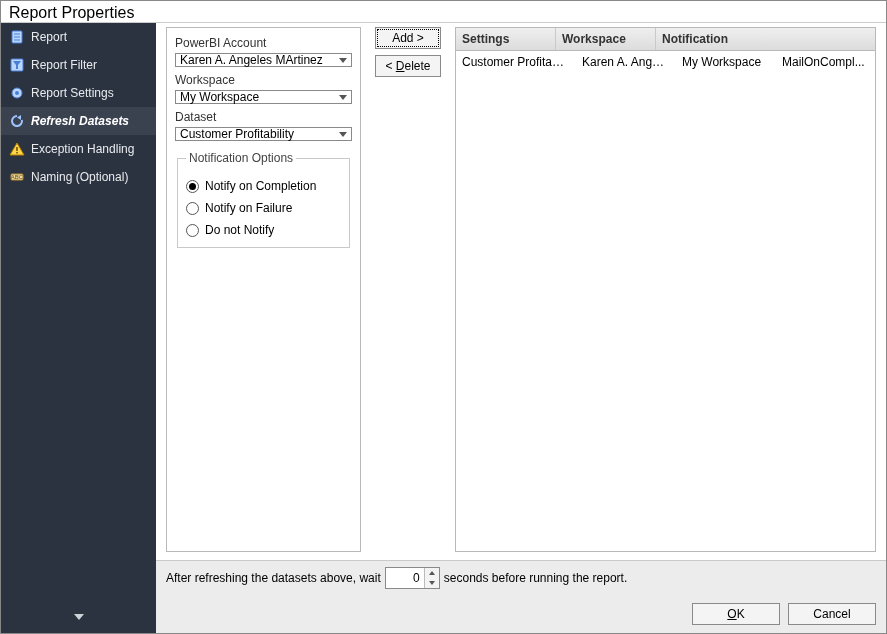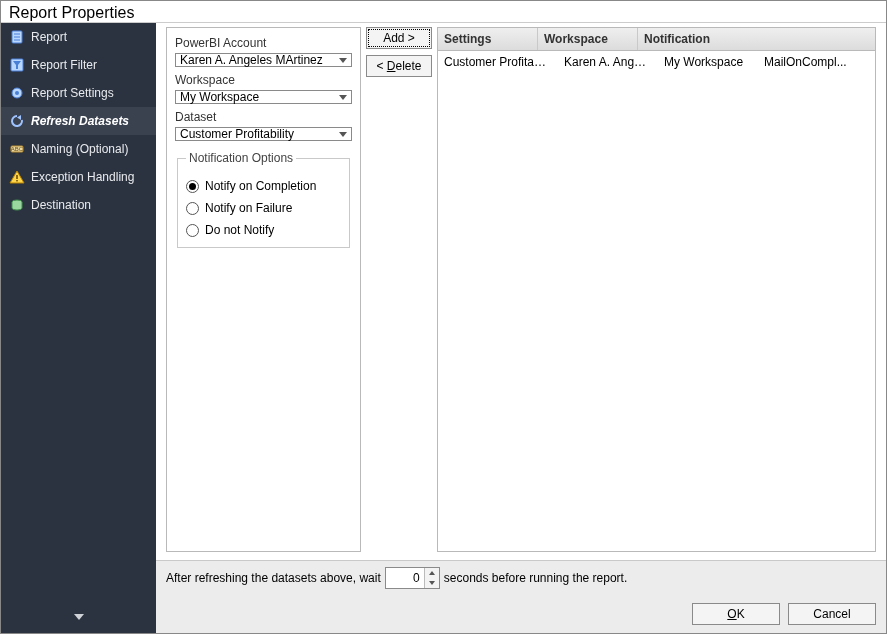--- a/index.html
+++ b/index.html
@@ -66,21 +66,21 @@
     flex-direction:column;
     min-width:0;
   }
   .instruction {
     padding: 10px 10px 4px 10px;
     color:#333;
   }
   .content-row {
     flex:1;
     display:flex;
-    gap:5px;
+    gap:14px;
     padding: 4px 10px 8px 10px;
     min-height:0;
   }
   .form-col {
     width: 195px;
     border: 1px solid #b9b9b9;
     padding: 8px;
     background:#fff;
   }
   .form-label { color:#333; margin-top:6px; }
@@ -236,44 +236,35 @@
           <svg viewBox="0 0 16 16" width="16" height="16">
               <path d="M8 3a5 5 0 1 0 4.9 4" fill="none" stroke="#9fc3ff" stroke-width="2"></path>
               <polygon points="12,2 12,7 8,4.5" fill="#9fc3ff"></polygon>
             </svg>
         </span>
         <span>Refresh Datasets</span>
       </div>
       <div class="side-item">
         <span class="side-icon">
           <svg viewBox="0 0 16 16" width="16" height="16">
-              <rect x="2" y="5" width="12" height="6" rx="1" fill="#e9d8a6" stroke="#b98c2f"></rect>
-              <text x="8" y="10" font-size="6" text-anchor="middle" fill="#6a4f12">ABC</text>
-            </svg>
-        </span>
-        <span>Naming (Optional)</span>
-      </div>
-      <div class="side-item">
-        <span class="side-icon">
-          <svg viewBox="0 0 16 16" width="16" height="16">
               <polygon points="8,2 15,14 1,14" fill="#ffd54a" stroke="#b98300"></polygon>
               <rect x="7.3" y="6" width="1.4" height="4" fill="#5a3b00"></rect>
               <rect x="7.3" y="11" width="1.4" height="1.4" fill="#5a3b00"></rect>
             </svg>
         </span>
         <span>Exception Handling</span>
       </div>
       <div class="side-item">
         <span class="side-icon">
           <svg viewBox="0 0 16 16" width="16" height="16">
-              <ellipse cx="8" cy="5" rx="5" ry="2" fill="#9ad8a0" stroke="#3f8f4b"></ellipse>
-              <path d="M3 5v6c0 1.1 2.2 2 5 2s5-.9 5-2V5" fill="#9ad8a0" stroke="#3f8f4b"></path>
-            </svg>
-        </span>
-        <span>Destination</span>
+              <rect x="2" y="5" width="12" height="6" rx="1" fill="#e9d8a6" stroke="#b98c2f"></rect>
+              <text x="8" y="10" font-size="6" text-anchor="middle" fill="#6a4f12">ABC</text>
+            </svg>
+        </span>
+        <span>Naming (Optional)</span>
       </div>
       <div class="sidebar-spacer"></div>
       <div class="sidebar-footer">
         <span class="chev-down"></span>
       </div>
     </div>
 
     <div class="main">
 
       <div class="content-row">

